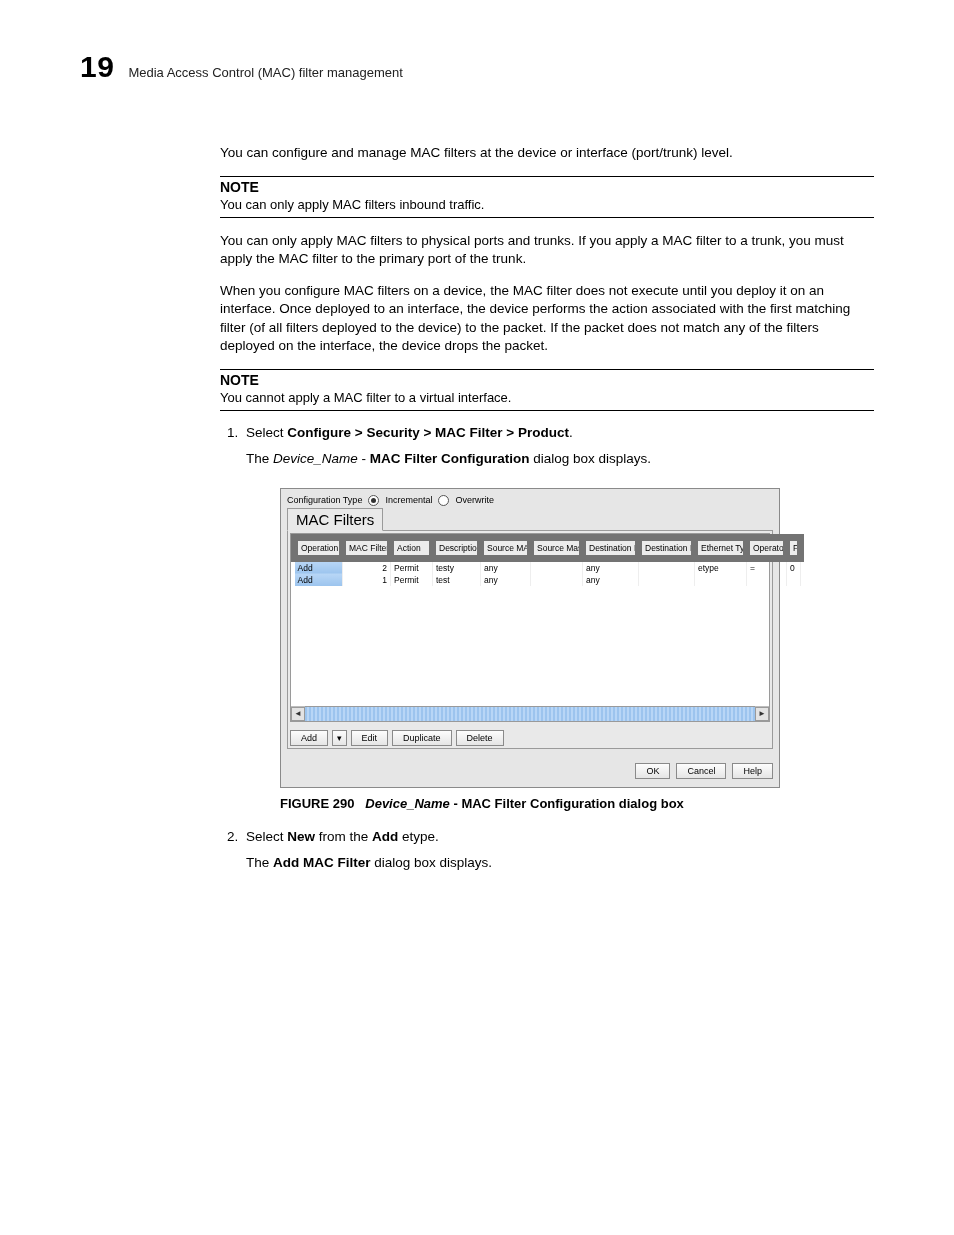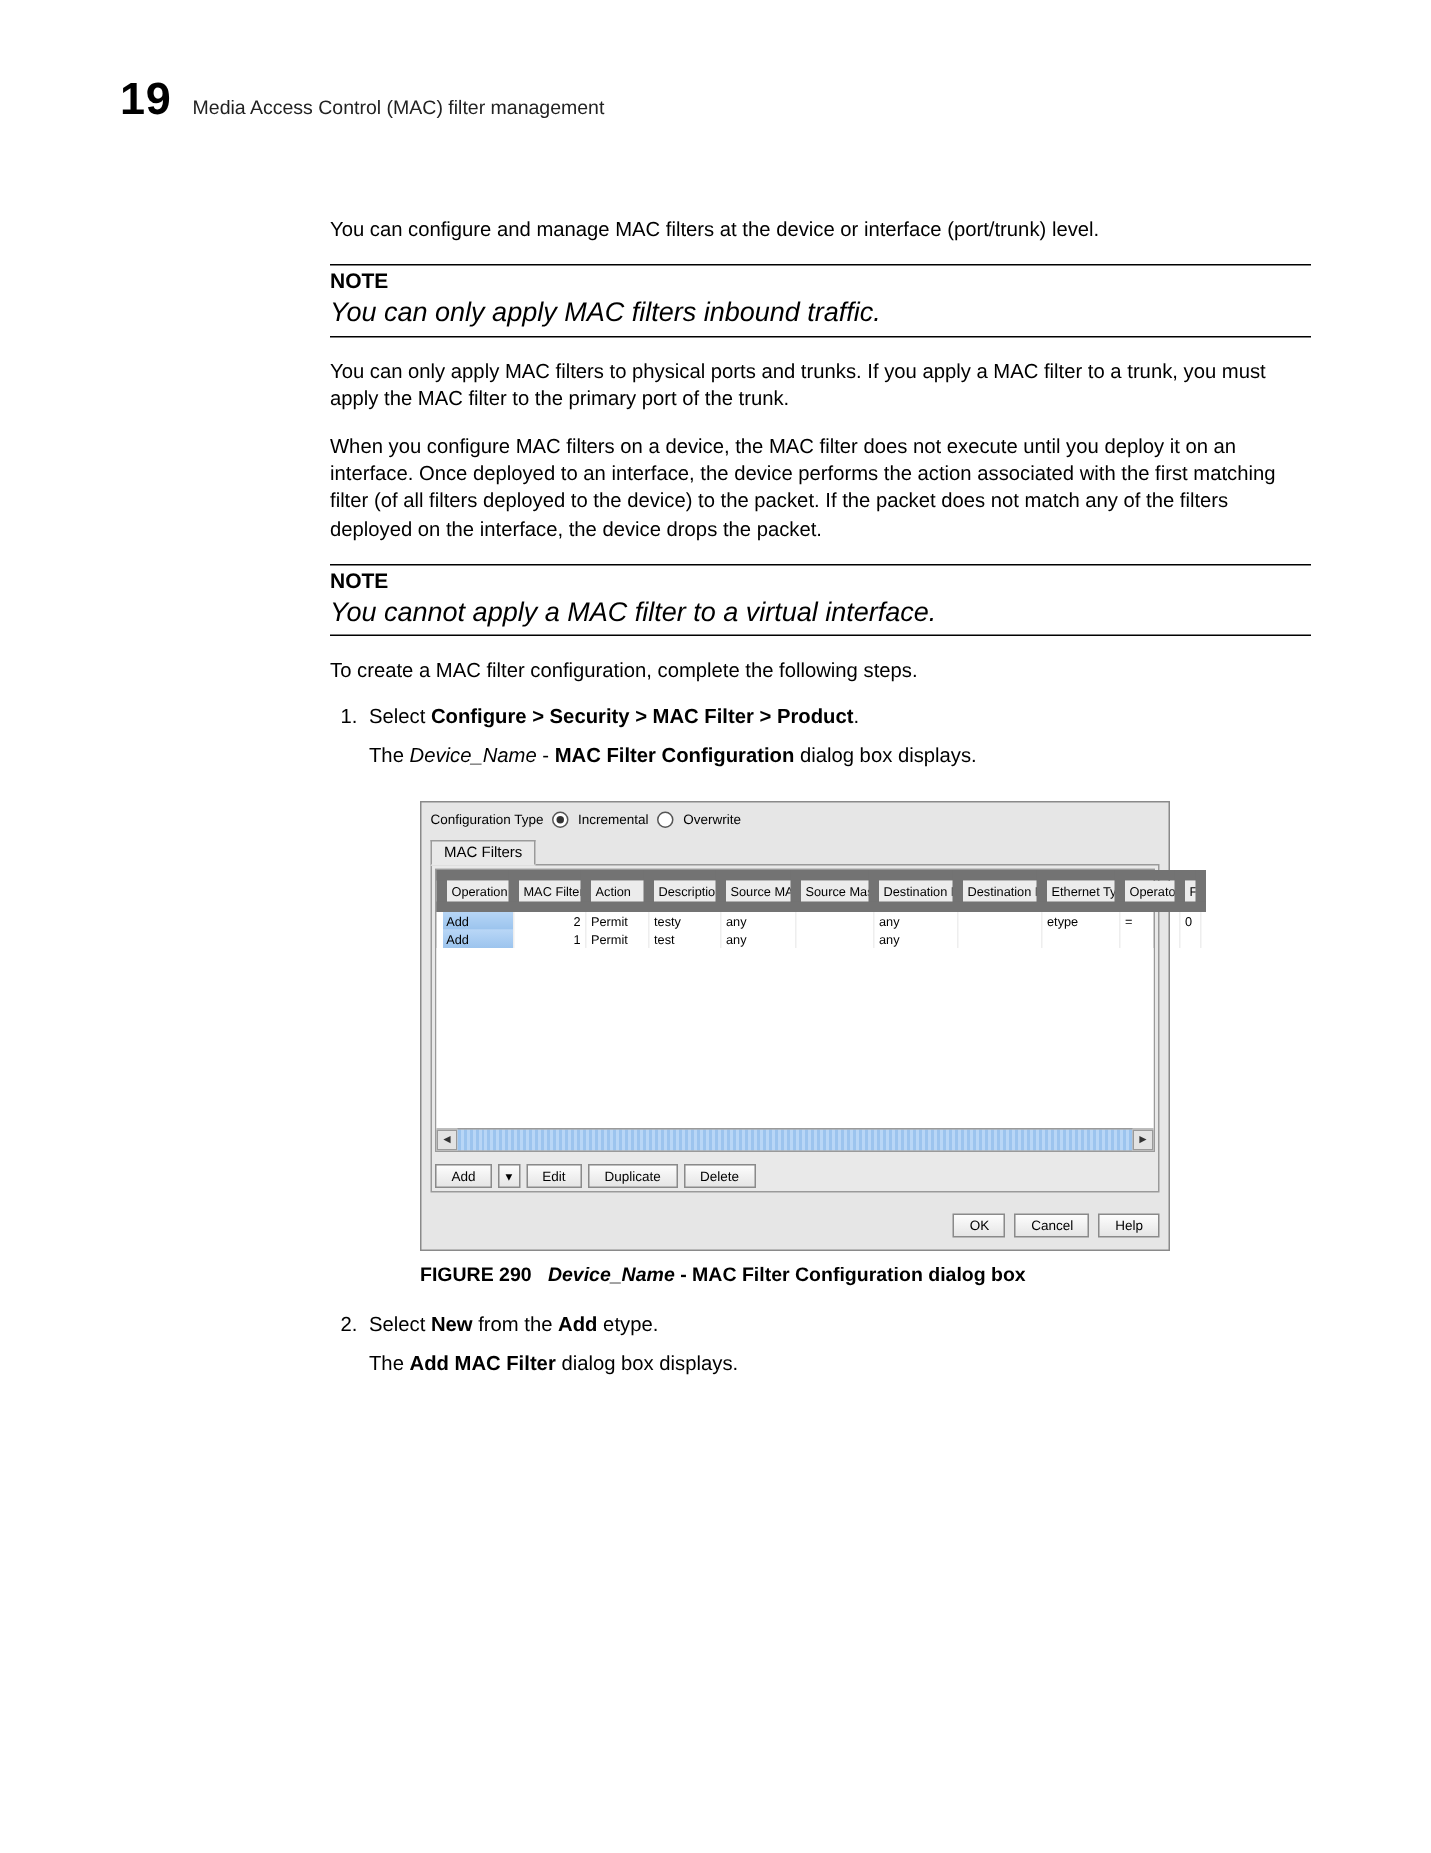--- a/index.html
+++ b/index.html
@@ -52,24 +52,23 @@
     border-top: 1.5px solid #000;
   }
   .note-heading {
     font-family: "Arial Narrow", Arial, sans-serif;
     font-stretch: condensed;
     font-weight: bold;
     font-size: 14px;
     margin: 2px 0 1px 0;
   }
   .note-text {
-    font-size: 18px;
+    font-size: 13px;
     line-height: 1.35;
     margin: 0 0 3px 0;
-    font-style: italic;
   }
   h2.section-title {
     font-family: "Arial Narrow", Arial, sans-serif;
     font-stretch: condensed;
     font-weight: bold;
     font-size: 26px;
     margin: 30px 0 14px 0;
   }
   ol.steps {
     font-size: 13.5px;
@@ -119,21 +118,21 @@
     height: 18px;
   }
   .tab {
     position: absolute;
     bottom: -1px;
     left: 0;
     padding: 2px 8px 2px 8px;
     background: #e9e9e9;
     border: 1px solid #9a9a9a;
     border-bottom: 1px solid #e9e9e9;
-    font-size: 10px;
+    font-size: 15px;
   }
   .tab-content {
     border: 1px solid #9a9a9a;
     background: #e9e9e9;
     padding: 0;
   }
   .grid-wrap {
     background: #fff;
     border: 1px solid #9a9a9a;
     margin: 2px;
@@ -243,21 +242,20 @@
     <p>When you configure MAC filters on a device, the MAC filter does not execute until you deploy it on an interface. Once deployed to an interface, the device performs the action associated with the first matching filter (of all filters deployed to the device) to the packet. If the packet does not match any of the filters deployed on the interface, the device drops the packet.</p>
 
     <div class="note-block">
       <hr class="note-rule">
       <div class="note-heading">NOTE</div>
       <div class="note-text">You cannot apply a MAC filter to a virtual interface.</div>
       <hr class="note-rule bottom">
     </div>
 
 
-    <p>To create a MAC filter configuration, complete the following steps.</p>
 
     <ol class="steps">
       <li>
         <span>Select </span><span class="bold">Configure &gt; Security &gt; MAC Filter &gt; Product</span><span>.</span>
         <p class="substep">
           <span>The </span><span class="italic">Device_Name</span><span> - </span><span class="bold">MAC Filter Configuration</span><span> dialog box displays.</span>
         </p>
 
         
         <div class="figure-wrap">

